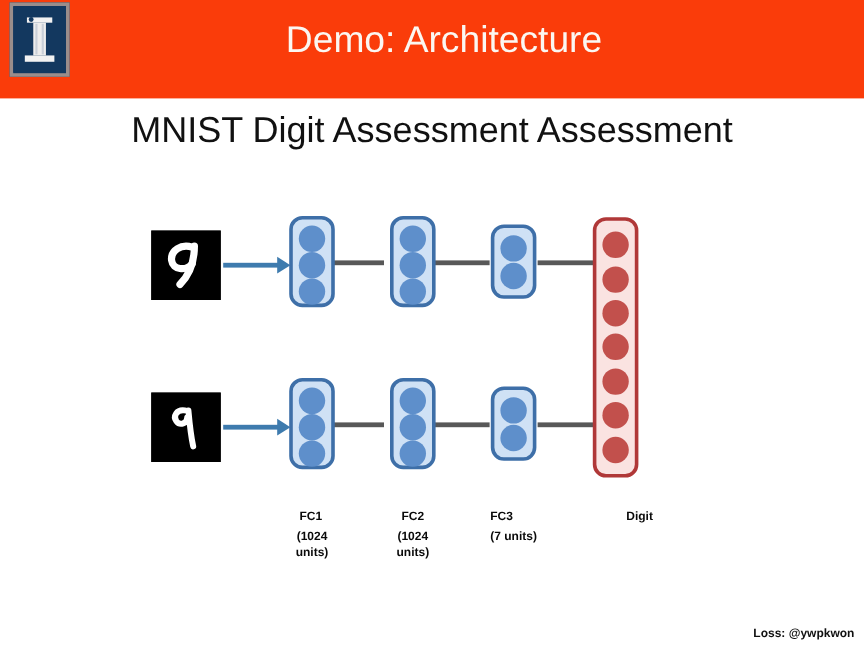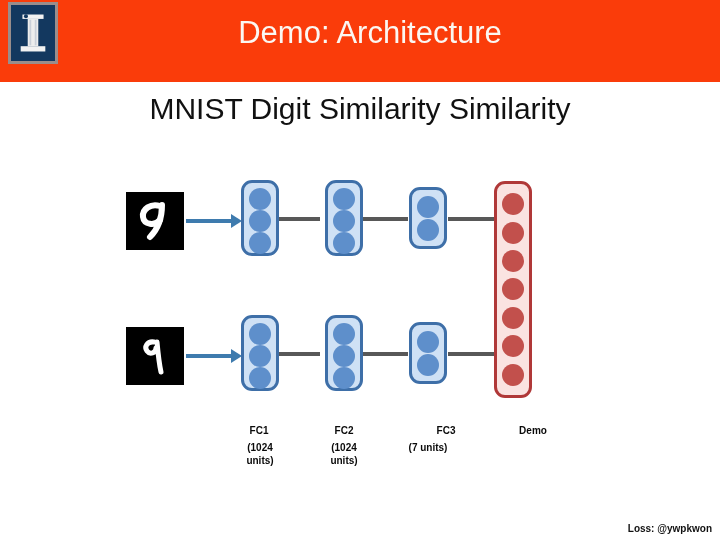--- a/index.html
+++ b/index.html
@@ -151,21 +151,21 @@
       <rect x="19" y="15" width="12" height="31" fill="#EDEDED"></rect>
       <rect x="11" y="46" width="28" height="6" fill="#F2F2F2"></rect>
       <circle cx="17" cy="12" r="2.3" fill="#13385F"></circle>
       <rect x="21" y="16" width="2" height="29" fill="#C9CFD8"></rect>
       <rect x="27" y="16" width="2" height="29" fill="#C9CFD8"></rect>
     </svg>
   </div>
   <div id="slide-title">Demo: Architecture</div>
 </div>
 
-<div id="subtitle">MNIST Digit Similarity Similarity</div>
+<div id="subtitle">MNIST Digit Assessment Assessment</div>
 
 <div id="diagram">
 
   <div class="digit-thumb" style="left:126px; top:192px;">
     <svg viewBox="0 0 58 58">
       <rect x="0" y="0" width="58" height="58" fill="#000000"></rect>
       <g fill="none" stroke="#FFFFFF" stroke-linecap="round" stroke-linejoin="round">
         <path d="M34 14 C25 11, 16 17, 17 25 C18 33, 29 34, 34 28" stroke-width="6"></path>
         <path d="M36 13 C36 24, 33 36, 24 45" stroke-width="6"></path>
       </g>
@@ -241,20 +241,20 @@
   </div>
 
   <div class="caption" style="left:225px; top:424px; width:68px;">FC1</div>
   <div class="caption" style="left:226px; top:441px; width:68px; font-weight:bold;">(1024
 units)</div>
 
   <div class="caption" style="left:310px; top:424px; width:68px;">FC2</div>
   <div class="caption" style="left:310px; top:441px; width:68px; font-weight:bold;">(1024
 units)</div>
 
-  <div class="caption" style="left:412px; top:424px; width:68px;">FC3</div>
+  <div class="caption" style="left:384px; top:424px; width:68px;">FC3</div>
   <div class="caption" style="left:394px; top:441px; width:68px; font-weight:bold;">(7 units)</div>
 
-  <div class="caption" style="left:468px; top:424px; width:130px;">Demo</div>
+  <div class="caption" style="left:468px; top:424px; width:130px;">Digit</div>
 
 </div>
 
 <div id="credit">Loss: @ywpkwon</div>
 
 </body></html>

